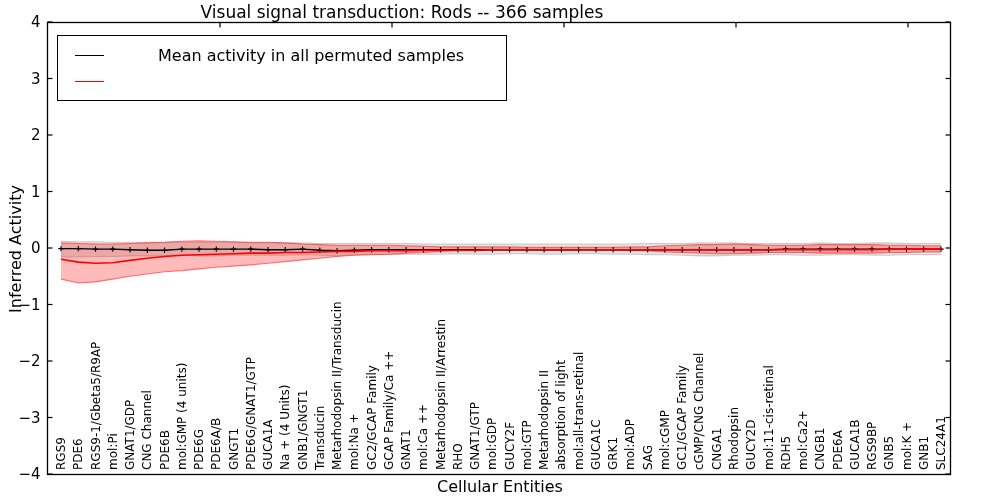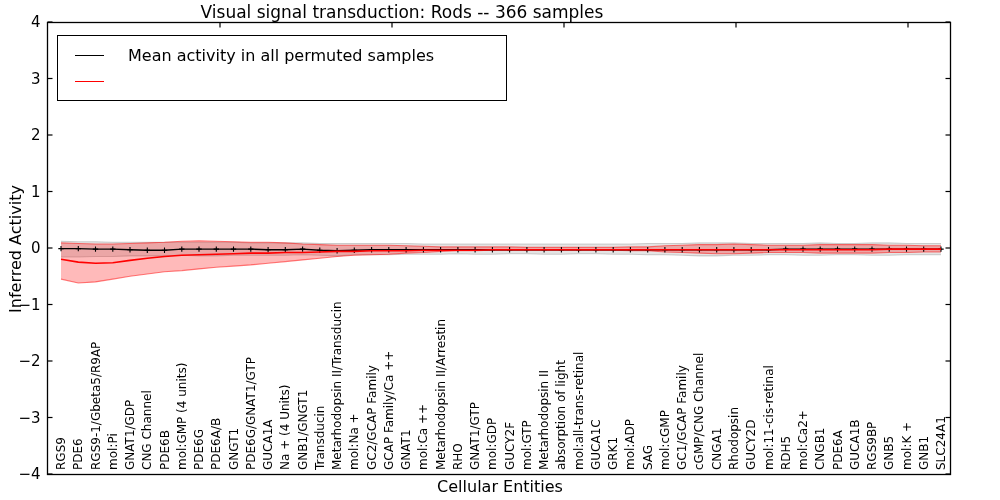--- a/index.html
+++ b/index.html
@@ -9,21 +9,21 @@
                font-size:17px;color:#000;}
   .y-axis-title{position:absolute;left:-84px;top:239px;width:200px;height:20px;
                 text-align:center;font-size:16px;transform:rotate(-90deg);}
   .x-axis-title{position:absolute;left:0;top:477px;width:1000px;text-align:center;font-size:16px;}
   svg{position:absolute;left:0;top:0;}
   .legend{position:absolute;left:57px;top:35px;width:450px;background:#ffffff;
           border:1.6px solid #000;box-sizing:border-box;padding:6px 0 6px 17px;}
   .legend-row{display:flex;align-items:center;height:26px;}
   .legend-swatch{display:inline-block;width:29px;height:0;border-top:1.7px solid #000;
                  margin-right:24px;flex:none;}
-  .legend-label{font-size:16px;white-space:nowrap;}
+  .legend-label{font-size:16px;white-space:nowrap;margin-left:30px;}
 </style>
 </head>
 <body>
 
 <div class="figure">
   <div class="chart-title">Visual signal transduction: Rods -- 366 samples</div>
   <div class="y-axis-title">Inferred Activity</div>
   <div class="x-axis-title">Cellular Entities</div>
 
   <svg id="plot" width="1000" height="500">

